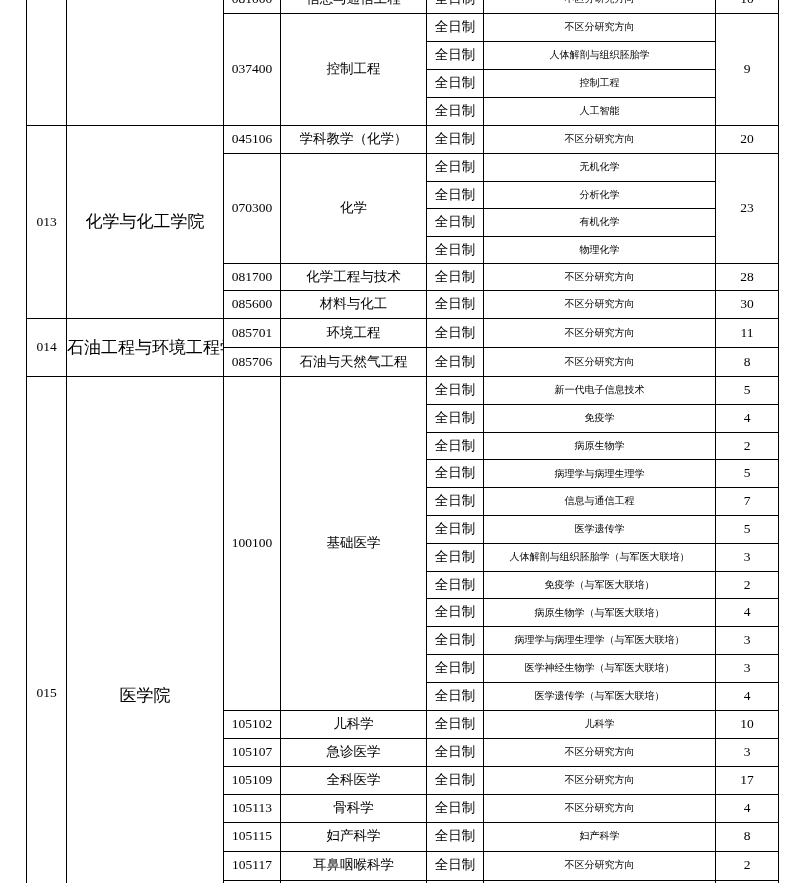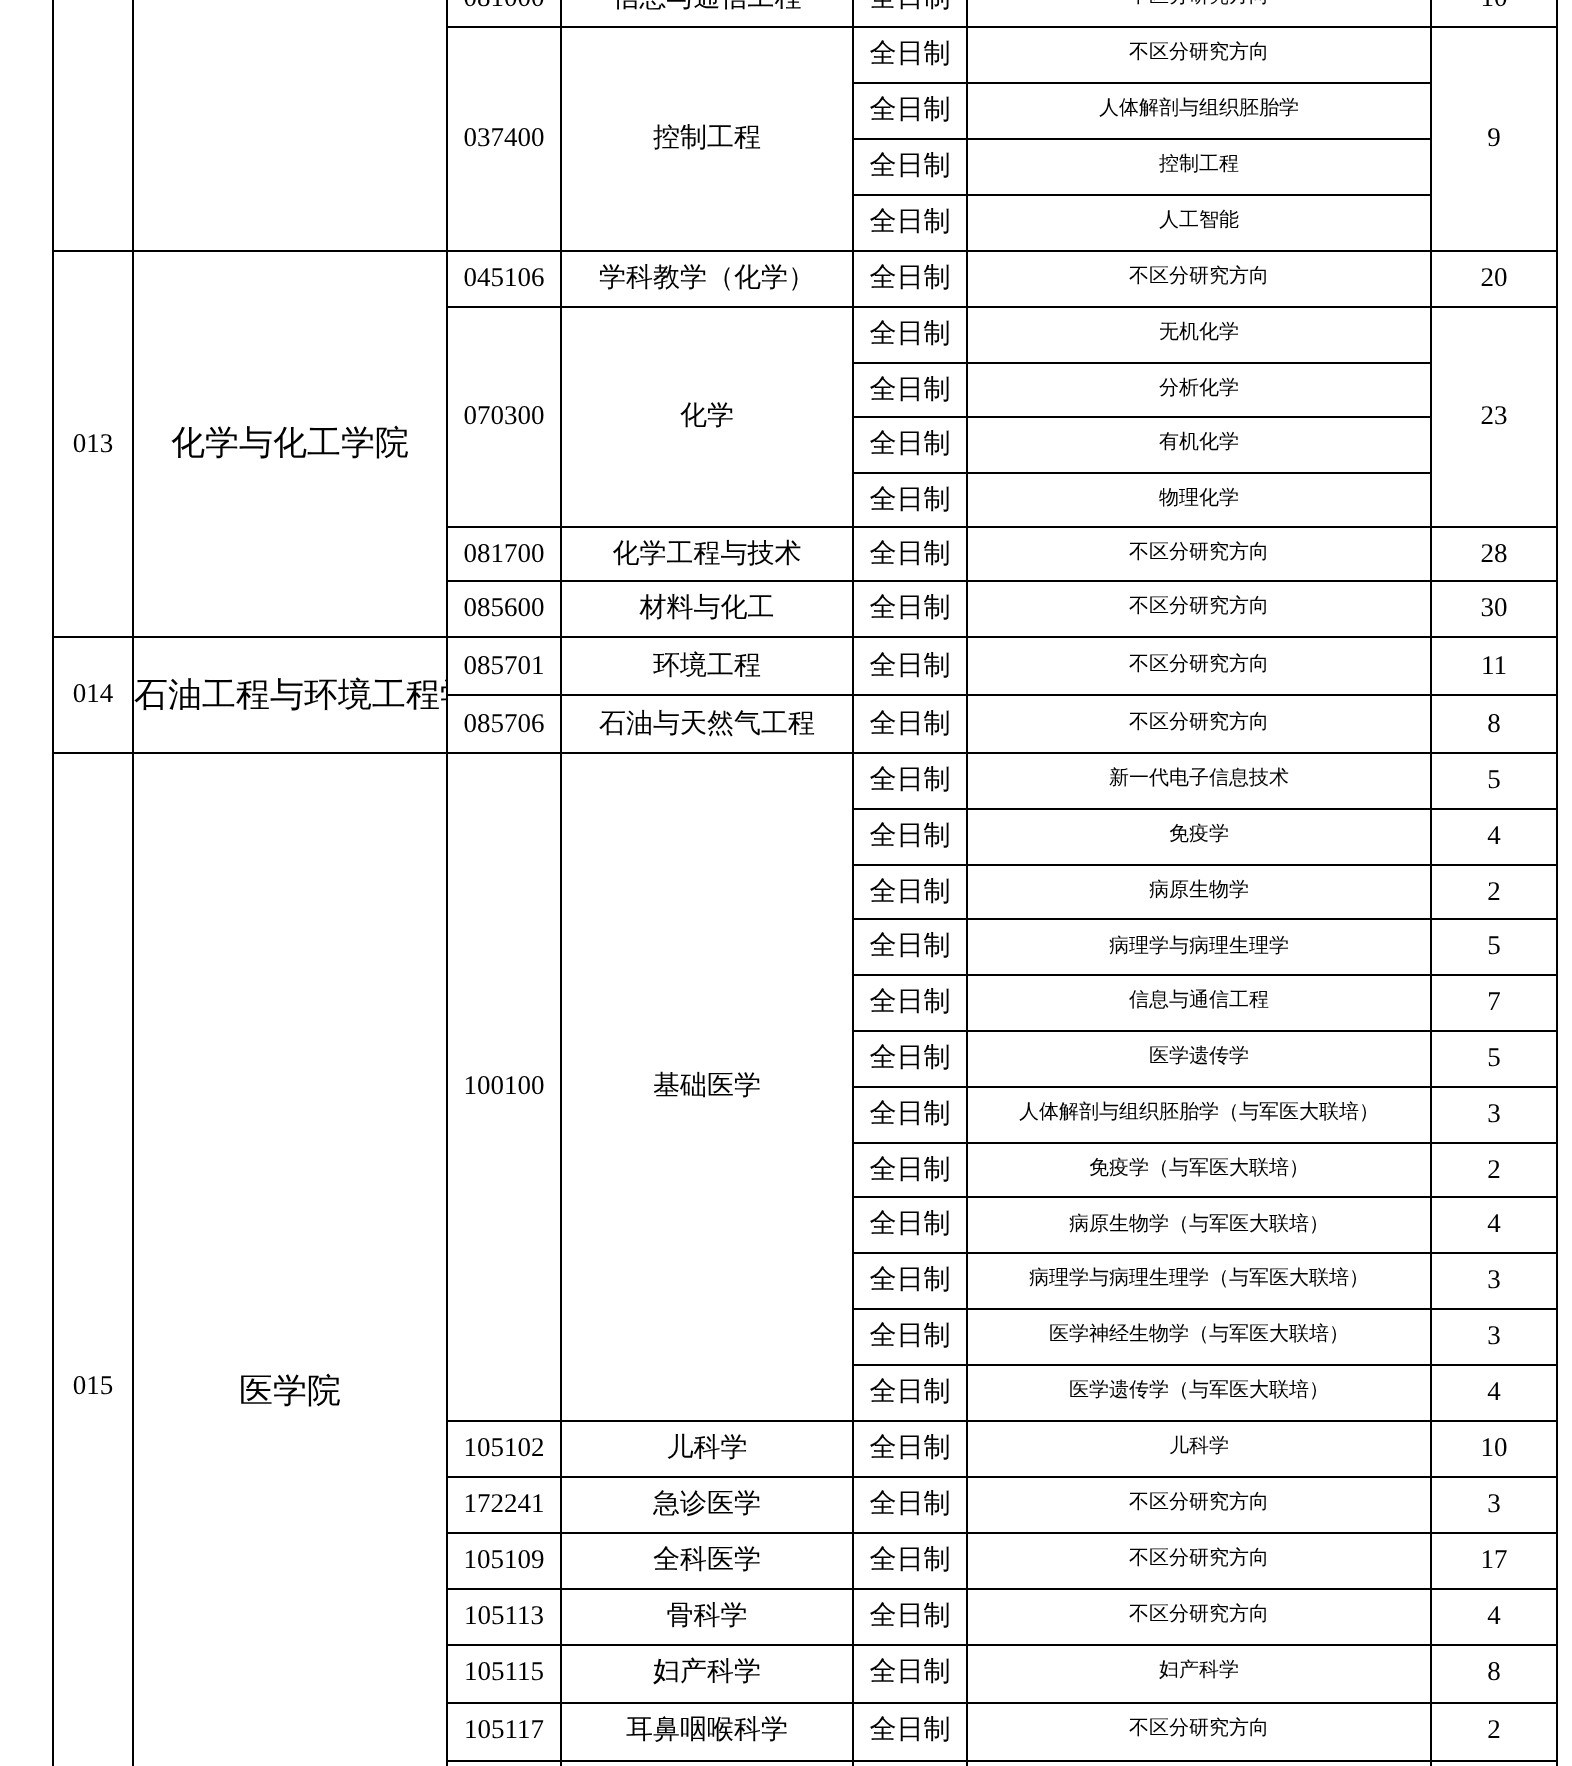--- a/index.html
+++ b/index.html
@@ -197,21 +197,21 @@
       <td class="c-quota">4</td>
     </tr>
     <tr>
       <td class="c-mcode">105102</td>
       <td class="c-mname">儿科学</td>
       <td class="c-mode">全日制</td>
       <td class="c-dir">儿科学</td>
       <td class="c-quota">10</td>
     </tr>
     <tr>
-      <td class="c-mcode">172241</td>
+      <td class="c-mcode">105107</td>
       <td class="c-mname">急诊医学</td>
       <td class="c-mode">全日制</td>
       <td class="c-dir">不区分研究方向</td>
       <td class="c-quota">3</td>
     </tr>
     <tr>
       <td class="c-mcode">105109</td>
       <td class="c-mname">全科医学</td>
       <td class="c-mode">全日制</td>
       <td class="c-dir">不区分研究方向</td>

